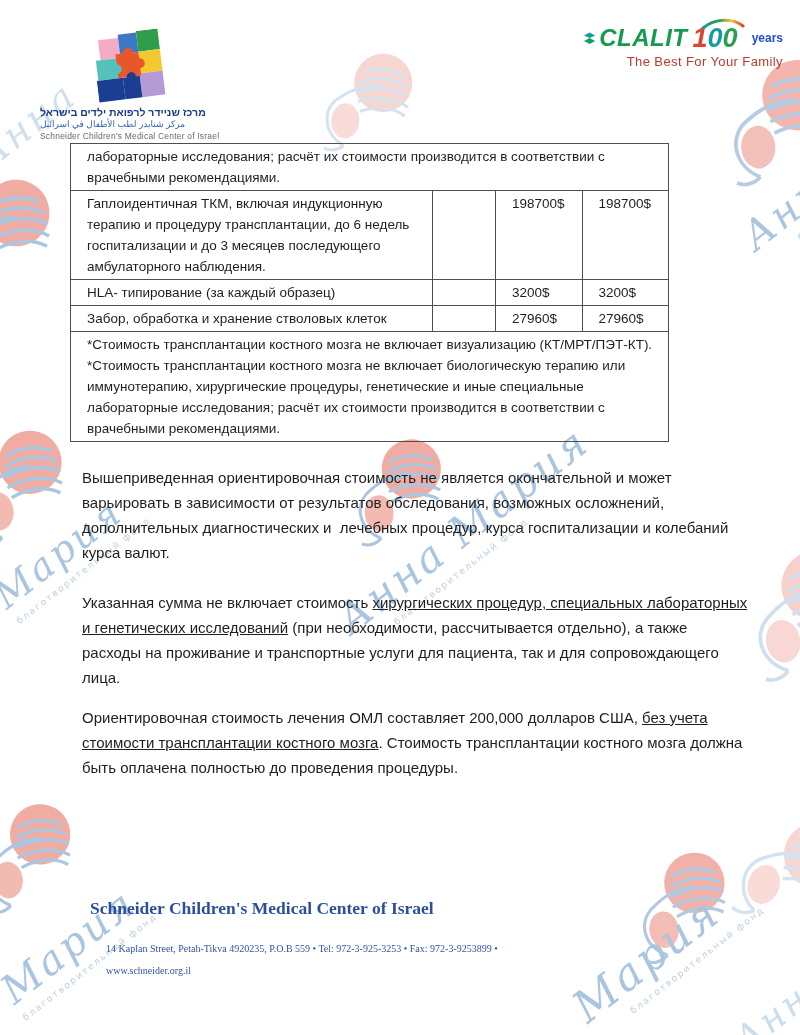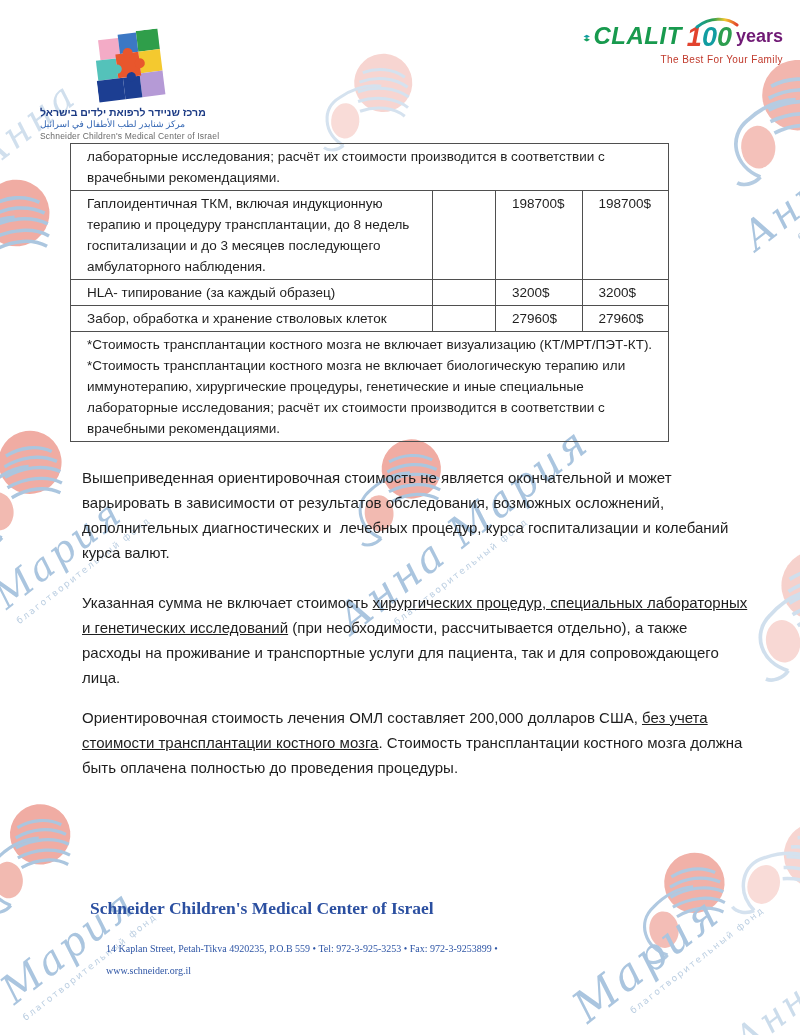--- a/index.html
+++ b/index.html
@@ -15,28 +15,28 @@
           letter-spacing:2px;margin:5px 0 0 42px;white-space:nowrap;}
 
   
   .schneider-logo{position:absolute;left:40px;top:32px;width:180px;text-align:left;}
   .schneider-logo svg{display:block;margin:0 auto;transform:rotate(-7deg);}
   .logo-hebrew{font-size:10.5px;font-weight:bold;color:#1b3a84;margin-top:6px;}
   .logo-arabic{font-size:9px;color:#2f63b2;margin-top:1px;}
   .logo-english{font-size:8.5px;color:#6a6a6a;margin-top:2px;letter-spacing:.2px;}
 
   .clalit{position:absolute;left:583px;top:24px;width:200px;height:48px;}
-  .clalit-row{display:flex;align-items:flex-start;}
+  .clalit-row{display:flex;align-items:center;}
   .clalit-name{font-style:italic;font-weight:bold;font-size:24px;color:#189a4e;
                letter-spacing:.5px;margin-left:3px;line-height:1;}
   .clalit-100{font-style:italic;font-weight:bold;font-size:27px;line-height:1;margin-left:5px;position:relative;}
   .d1{color:#e2432e;} .d2{color:#129da1;} .d3{color:#2d9e4f;}
   .rainbow-arc{position:absolute;left:8px;top:-7px;}
-  .clalit-years{font-size:18px;color:#701a75;font-weight:bold;margin-left:4px;line-height:1.4;}
-  .clalit-tagline{font-size:10px;color:#c0392b;text-align:right;margin-top:2px;letter-spacing:.4px;}
+  .clalit-years{font-size:12px;color:#1d4ed8;font-weight:bold;margin-left:14px;line-height:1.4;}
+  .clalit-tagline{font-size:13px;color:#c0392b;text-align:right;margin-top:2px;letter-spacing:.4px;}
 
   
   table.cost{position:absolute;left:70px;top:143px;width:587px;border-collapse:collapse;
              font-size:13.5px;line-height:21px;}
   table.cost td{border:1px solid #4f4f4f;padding:2px 16px;vertical-align:top;}
   .prewrap{white-space:pre;}
 
   
   .para{position:absolute;left:82px;width:720px;font-size:15px;line-height:25px;white-space:pre;}
   .u{text-decoration:underline;}
@@ -175,21 +175,21 @@
         <col style="width:82px">
         <col style="width:85px">
       </colgroup>
     <tbody>
         <tr>
       <td colspan="4" class="prewrap">лабораторные исследования; расчёт их стоимости производится в соответствии с
 врачебными рекомендациями.</td>
     </tr>
     <tr>
       <td class="prewrap">Гаплоидентичная ТКМ, включая индукционную
-терапию и процедуру трансплантации, до 8 недель
+терапию и процедуру трансплантации, до 6 недель
 госпитализации и до 3 месяцев последующего
 амбулаторного наблюдения.</td>
       <td></td>
       <td>198700$</td>
       <td>198700$</td>
     </tr>
     <tr>
       <td>HLA- типирование (за каждый образец)</td>
       <td></td>
       <td>3200$</td>

